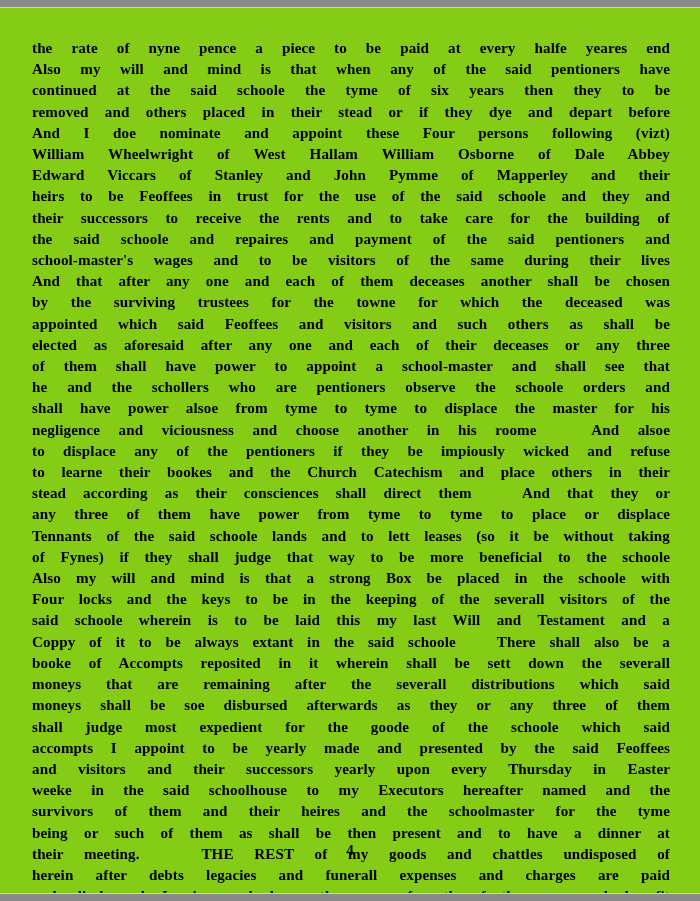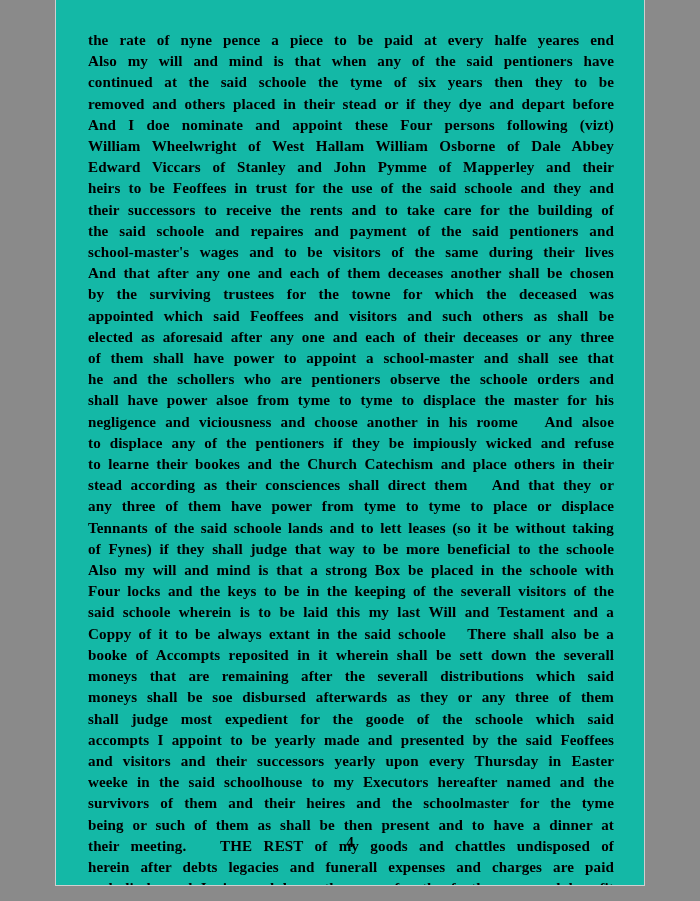--- a/index.html
+++ b/index.html
@@ -9,23 +9,24 @@
   }
   body {
     width: 700px;
     height: 901px;
     display: flex;
     align-items: flex-start;
     justify-content: center;
     font-family: "Liberation Serif", serif;
   }
   .page {
-    width: 588px;
+    width: 700px;
     height: 885px;
-    background: #14b8a6;
+    margin-top: 8px;
+    background: #84cc16;
     box-shadow: 0 0 0 1px #cfcfcf;
     position: relative;
     box-sizing: border-box;
     padding: 30px 30px 10px 32px;
     overflow: hidden;
   }
   .body-text {
     font-family: "Liberation Serif", serif;
     font-size: 15.1px;
     line-height: 21.2px;

